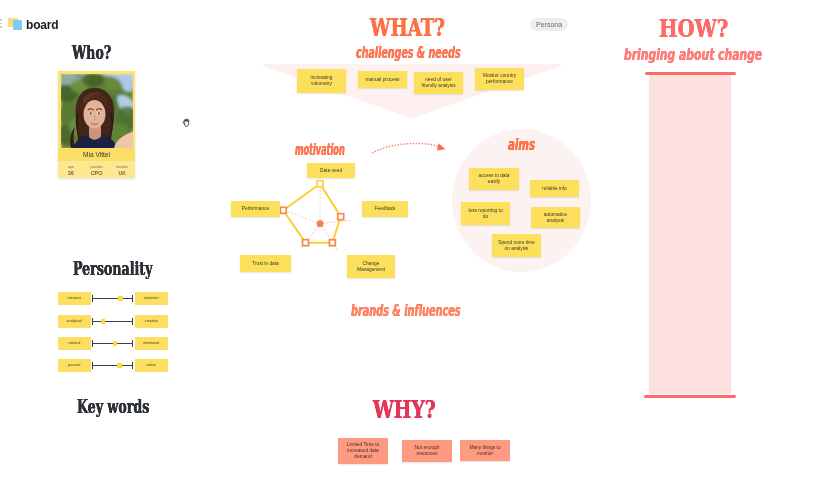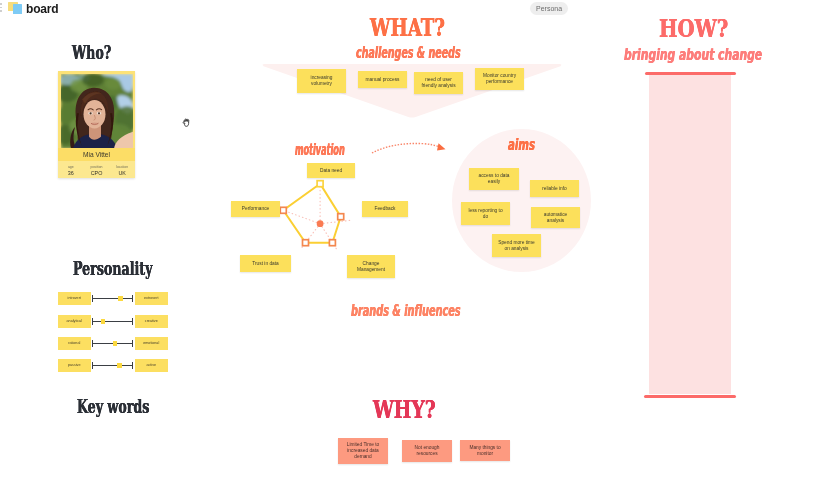--- a/index.html
+++ b/index.html
@@ -1,21 +1,21 @@
 <!DOCTYPE html>
 <html><head>
 <meta charset="utf-8">
 <style>
   html,body{margin:0;padding:0;}
   body{width:829px;height:499px;background:#ffffff;overflow:hidden;
        font-family:"Liberation Sans",sans-serif;position:relative;}
   .abs{position:absolute;}
 
   
-  #topbar{position:absolute;left:0;top:0;width:829px;height:18px;}
+  #topbar{position:absolute;left:0;top:16px;width:829px;height:18px;}
   #menu-icon{position:absolute;left:0px;top:3.2px;width:2.3px;height:11px;}
   #menu-icon i{display:block;width:2.3px;height:1.6px;background:#cfcfcf;margin-bottom:1.8px;}
   #board-icon{position:absolute;left:8px;top:2px;width:16px;height:13px;}
   #board-icon .n1{position:absolute;left:0;top:0;width:10px;height:9.2px;background:#f7dd7d;border-radius:0.5px;}
   #board-icon .n2{position:absolute;left:4.7px;top:1.7px;width:9.5px;height:10px;background:#7ecbf5;border-radius:0.5px;}
   #board-label{position:absolute;left:26px;top:1.5px;font-size:12px;font-weight:bold;color:#1a1a1a;font-family:"Liberation Sans",sans-serif;letter-spacing:-0.2px;}
   #frame-chip{position:absolute;left:530px;top:1.5px;height:13.5px;padding:0 6px;border-radius:7px;
               background:#eeeeee;color:#6b6b6b;font-size:7px;line-height:13.5px;
               font-family:"Liberation Sans",sans-serif;}
 

